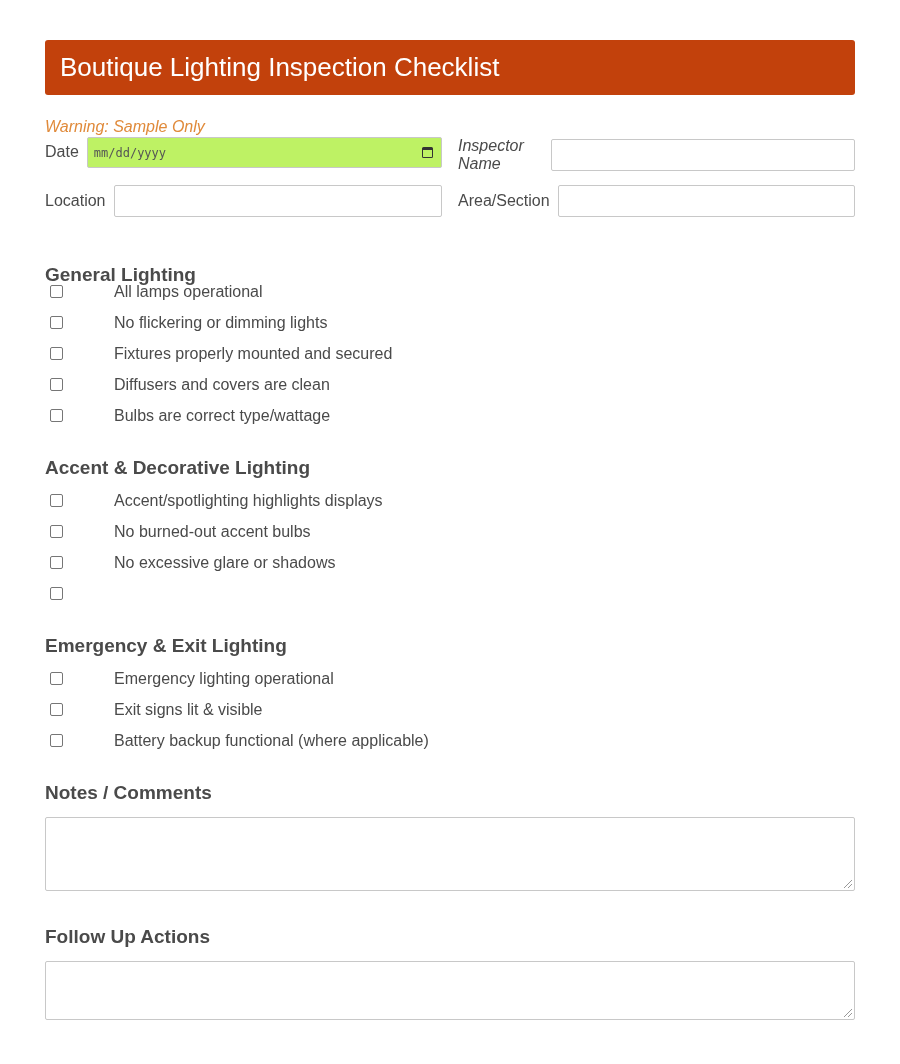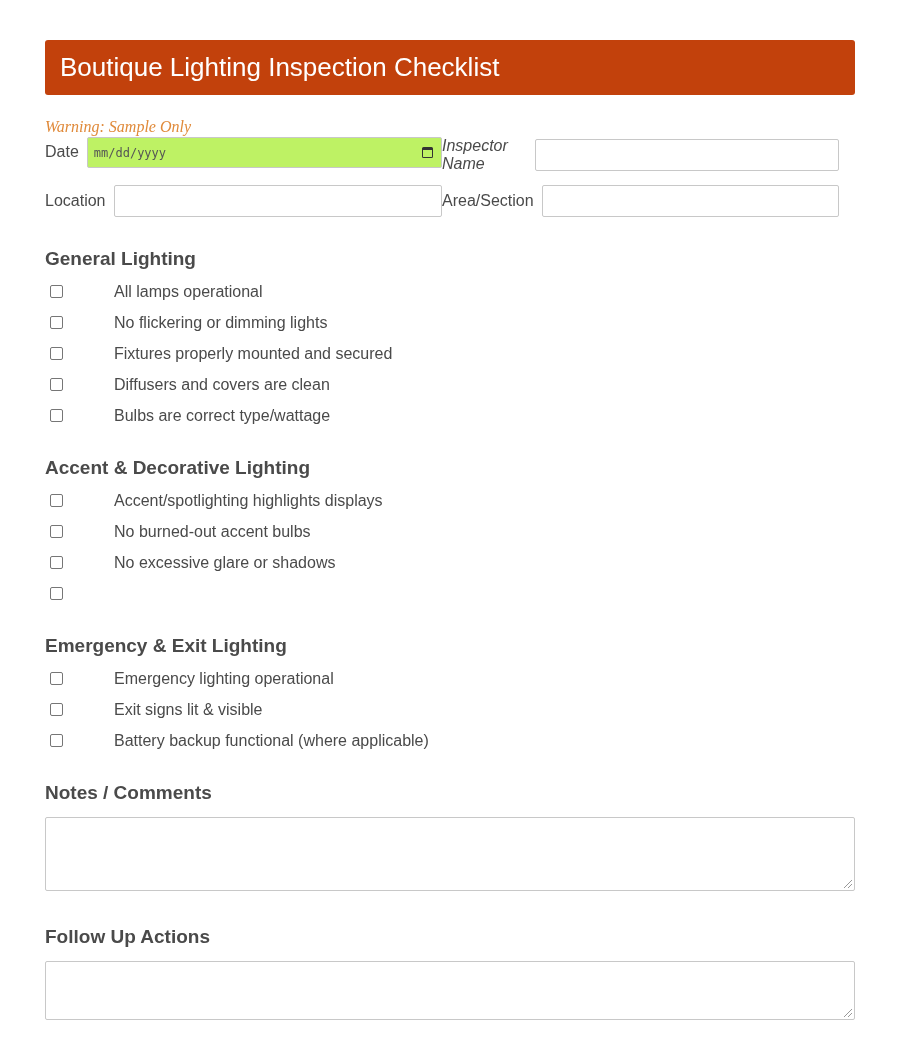--- a/index.html
+++ b/index.html
@@ -33,28 +33,27 @@
       color: #ffffff;
       letter-spacing: 0;
     }
     .warning {
       position: absolute;
       top: 78px;
       left: 0;
       font-style: italic;
       color: #e08a3a;
       font-size: 16px;
-      font-family: Liberation Serif, serif;
     }
     .row {
       position: absolute;
       left: 0;
       width: 810px;
       display: flex;
-      gap: 0;
+      gap: 16px;
     }
     .field {
       display: flex;
       align-items: center;
       width: 397px;
     }
     .field label {
       font-size: 16px;
       color: #4a4a4a;
       margin-right: 8px;
@@ -178,21 +177,21 @@
     <div class="field">
       <label>Location</label>
       <input type="text" value="" style="">
     </div>
     <div class="field">
       <label>Area/Section</label>
       <input type="text" value="" style="">
     </div>
   </div>
 
-  <h2 class="section-title" style="top: 208px; text-align: center;">General Lighting</h2>
+  <h2 class="section-title" style="top: 224px; text-align: center;">General Lighting</h2>
   <ul class="checklist" style="top: 236px;">
     <li>
         <span class="cb"></span>
         <span class="text">All lamps operational</span>
       </li>
     <li>
         <span class="cb"></span>
         <span class="text">No flickering or dimming lights</span>
       </li>
     <li>

